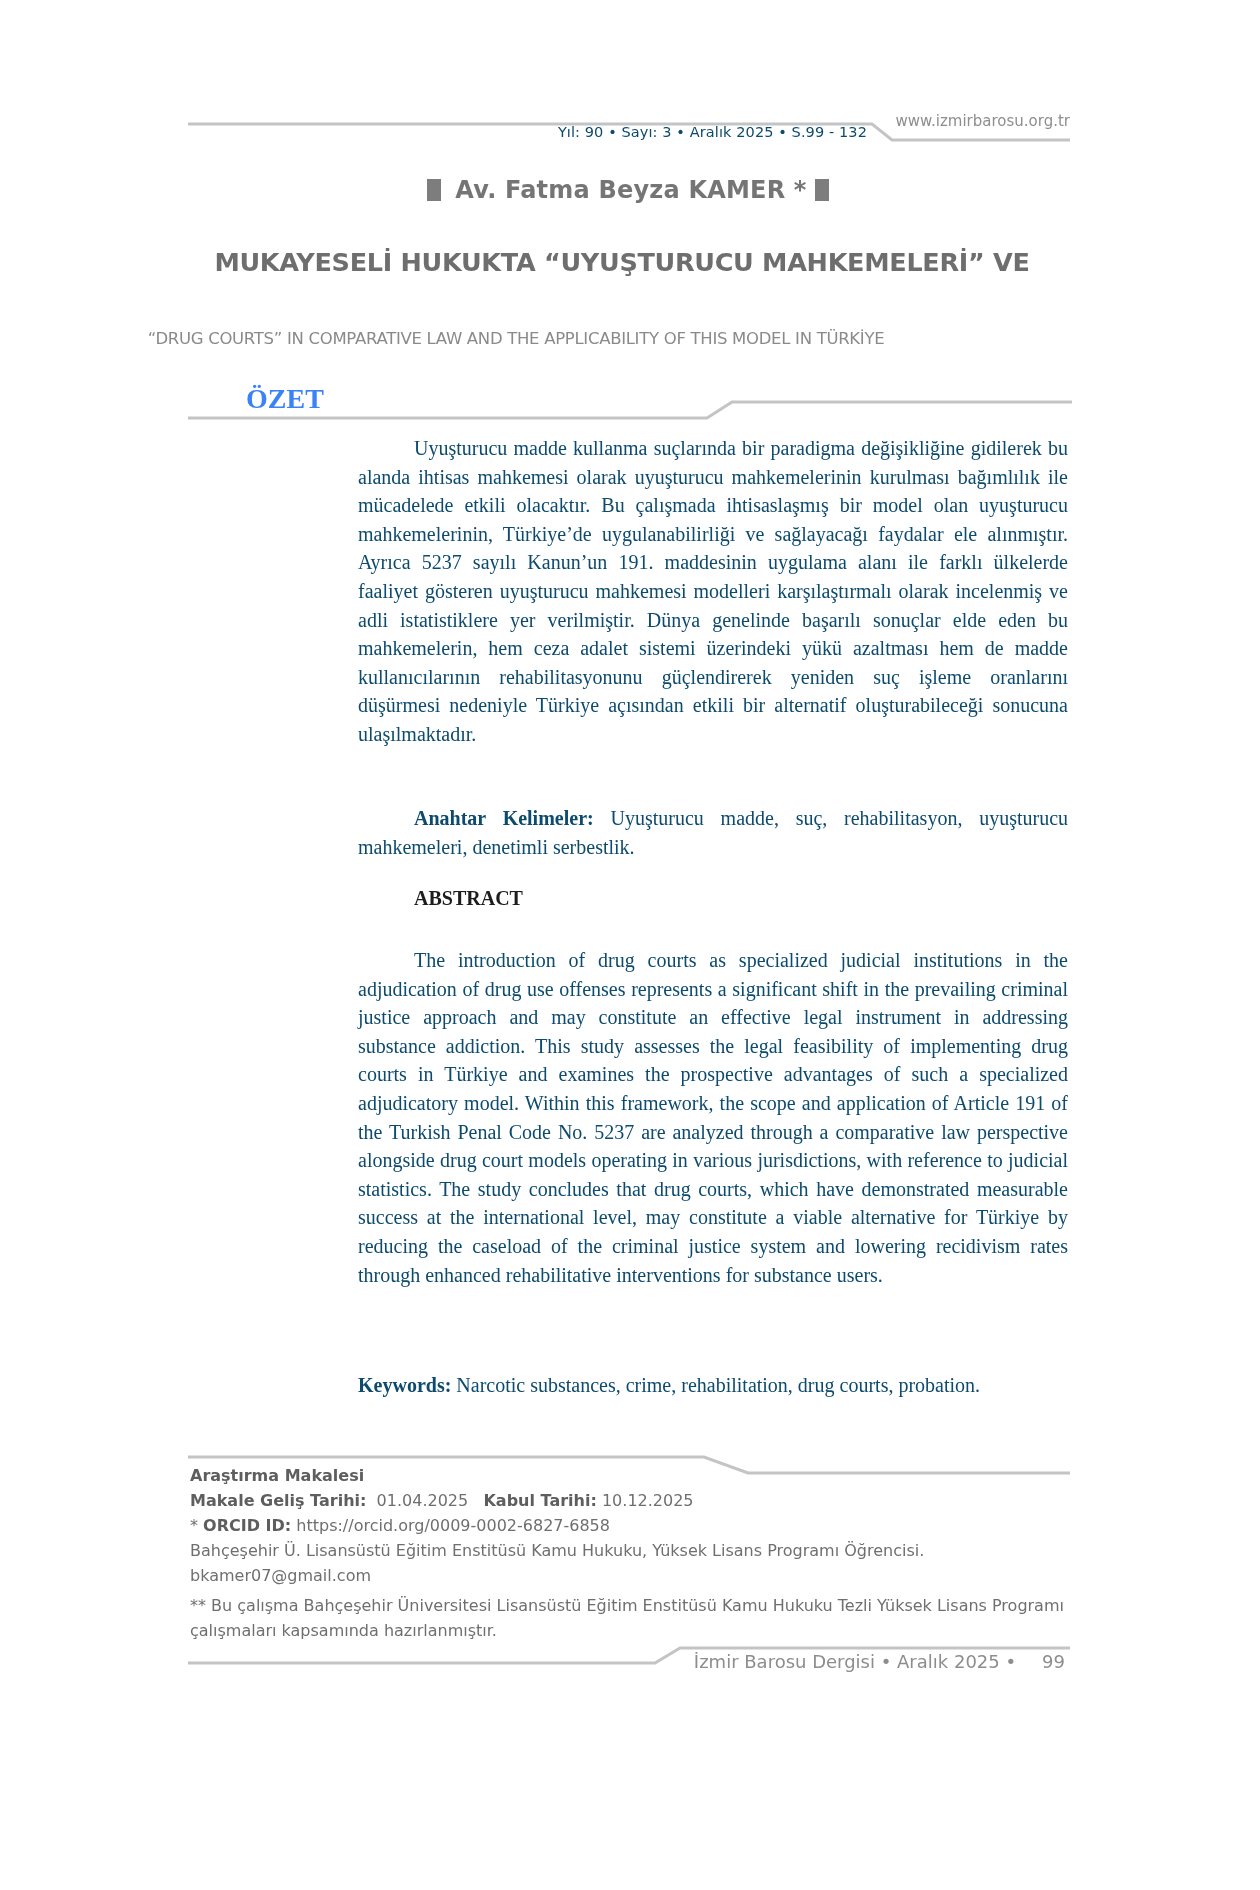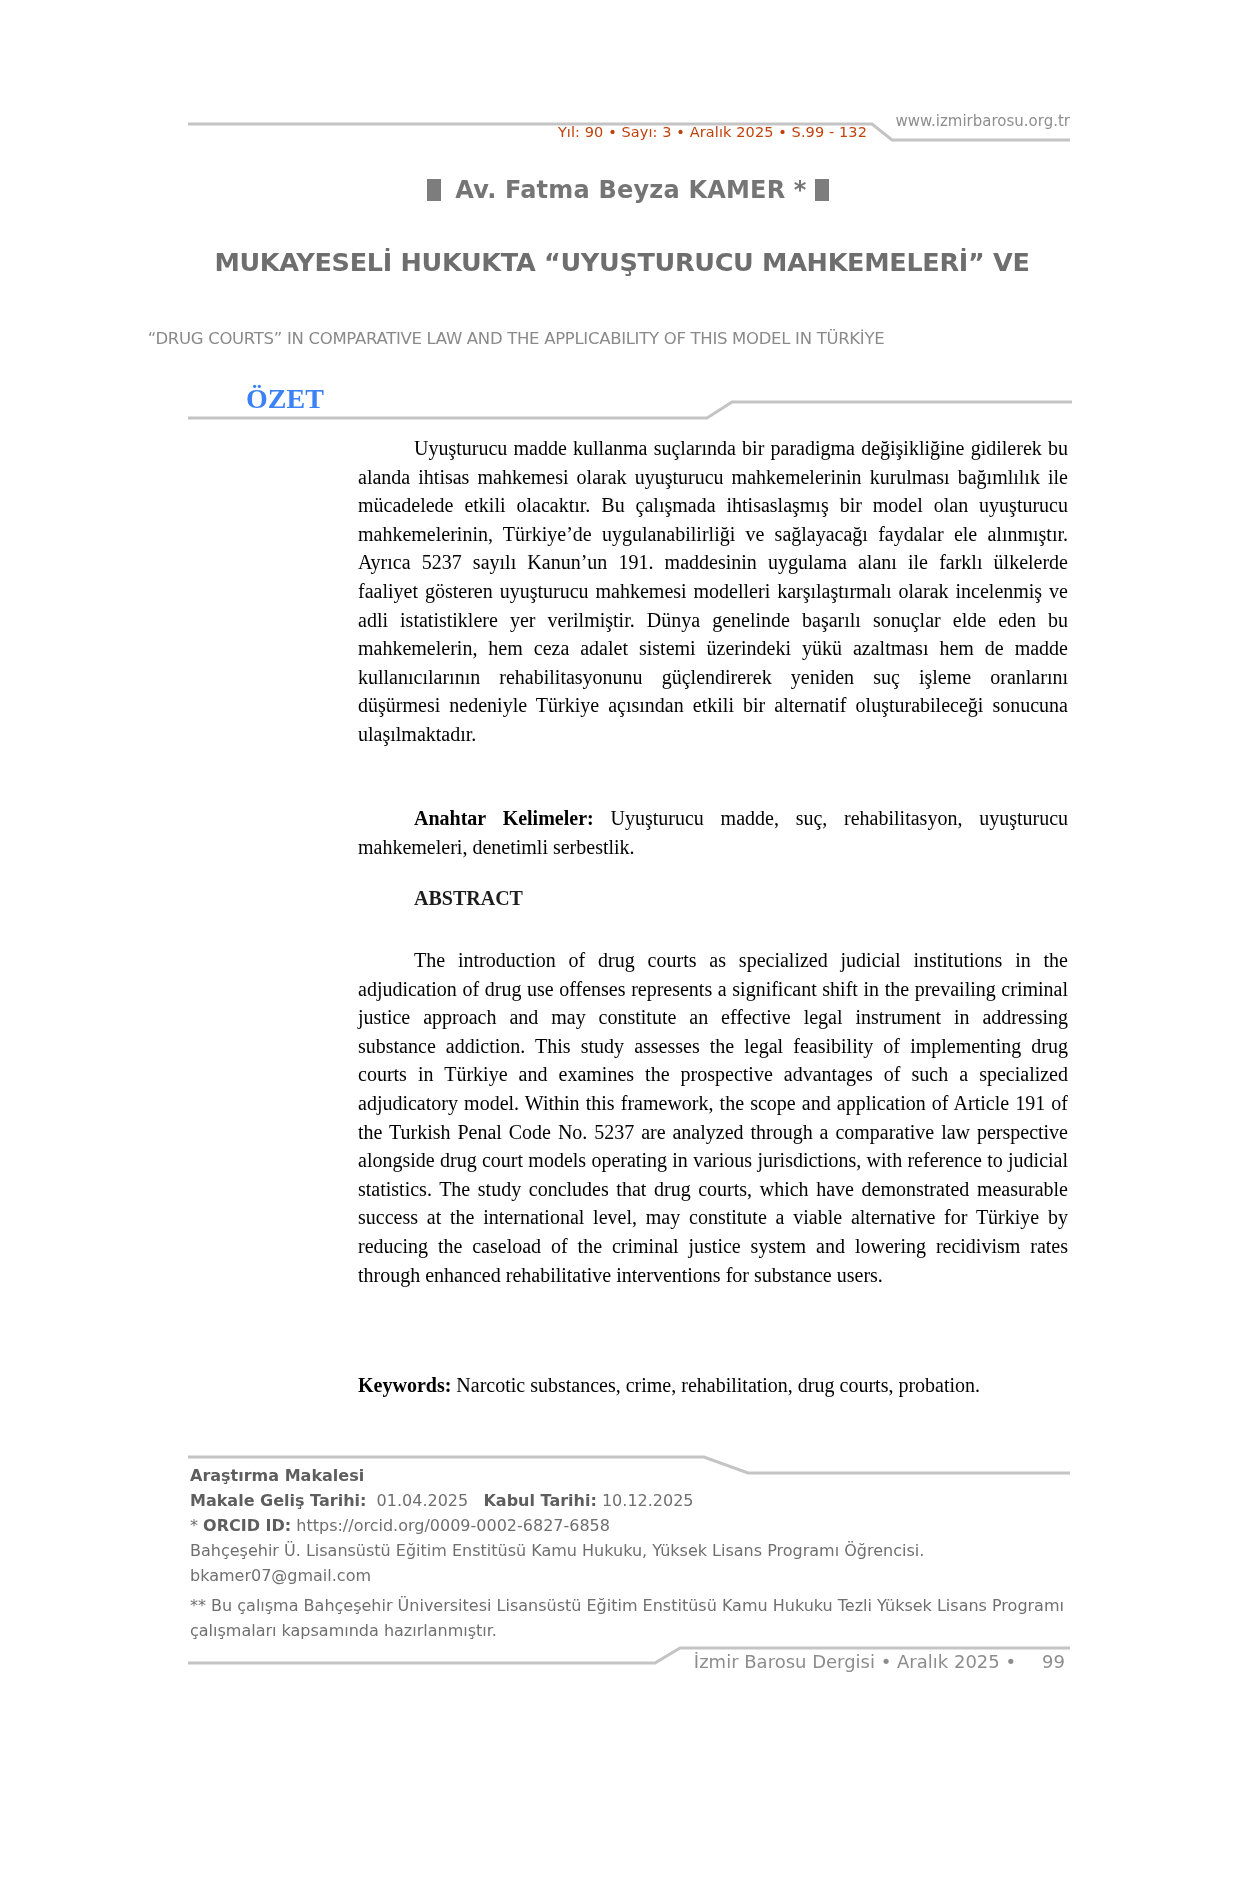--- a/index.html
+++ b/index.html
@@ -4,34 +4,34 @@
 <style>
   html, body { margin: 0; padding: 0; background: #ffffff; }
   body { width: 1260px; height: 1890px; position: relative; overflow: hidden; }
   .abs { position: absolute; }
   .sans { font-family: "DejaVu Sans", "Liberation Sans", sans-serif; }
   .serif { font-family: "Liberation Serif", "DejaVu Serif", serif; }
 
   svg.rules { position: absolute; left: 0; top: 0; width: 1260px; height: 1890px; pointer-events: none; }
   svg.rules polyline { fill: none; stroke: #c4c4c4; stroke-width: 3; }
 
-  #issue-info { left: 430px; top: 124px; width: 437px; text-align: right; font-size: 14.5px; color: #c2410c; letter-spacing: 0.1px; }
+  #issue-info { left: 430px; top: 124px; width: 437px; text-align: right; font-size: 14.5px; color: #0c4a6e; letter-spacing: 0.1px; }
   #website { left: 880px; top: 112px; width: 190px; text-align: right; font-size: 15px; color: #8e8e8e; }
 
   #author-line { left: 0; top: 176px; width: 1160px; text-align: center; font-size: 24px; font-weight: bold; color: #757575; letter-spacing: 0.2px; padding-left: 48px; }
   .square { display: inline-block; width: 14px; height: 22px; background: #7d7d7d; vertical-align: -3px; }
   .square.l { margin-right: 14px; }
   .square.r { margin-left: 8px; }
 
   #title { left: 0; top: 243px; width: 1244px; text-align: center; font-size: 25.5px; font-weight: bold; color: #6e6e6e; line-height: 38px; letter-spacing: -0.3px; }
   #title-en { left: 0; top: 329px; width: 1032px; text-align: center; font-size: 16.5px; color: #8a8a8a; letter-spacing: -0.3px; }
 
   #ozet-heading { left: 246px; top: 383px; font-size: 28px; font-weight: bold; color: #3b82f6; }
 
-  .body-text { left: 358px; width: 710px; font-size: 20px; line-height: 28.6px; color: #000000; text-align: justify; }
+  .body-text { left: 358px; width: 710px; font-size: 20px; line-height: 28.6px; color: #0c4a6e; text-align: justify; }
   .indent { text-indent: 56px; }
   #ozet-body { top: 434px; }
   #anahtar { top: 804px; }
   #abstract-heading { left: 414px; top: 887px; font-size: 20px; font-weight: bold; color: #1d1d1d; }
   #abstract-body { top: 946px; }
   #keywords { top: 1371px; }
 
   .fn { left: 190px; font-size: 16px; color: #6f6f6f; line-height: 25px; }
   .fn b { color: #5e5e5e; }
   #fn-type { top: 1463px; font-weight: bold; color: #5e5e5e; }

